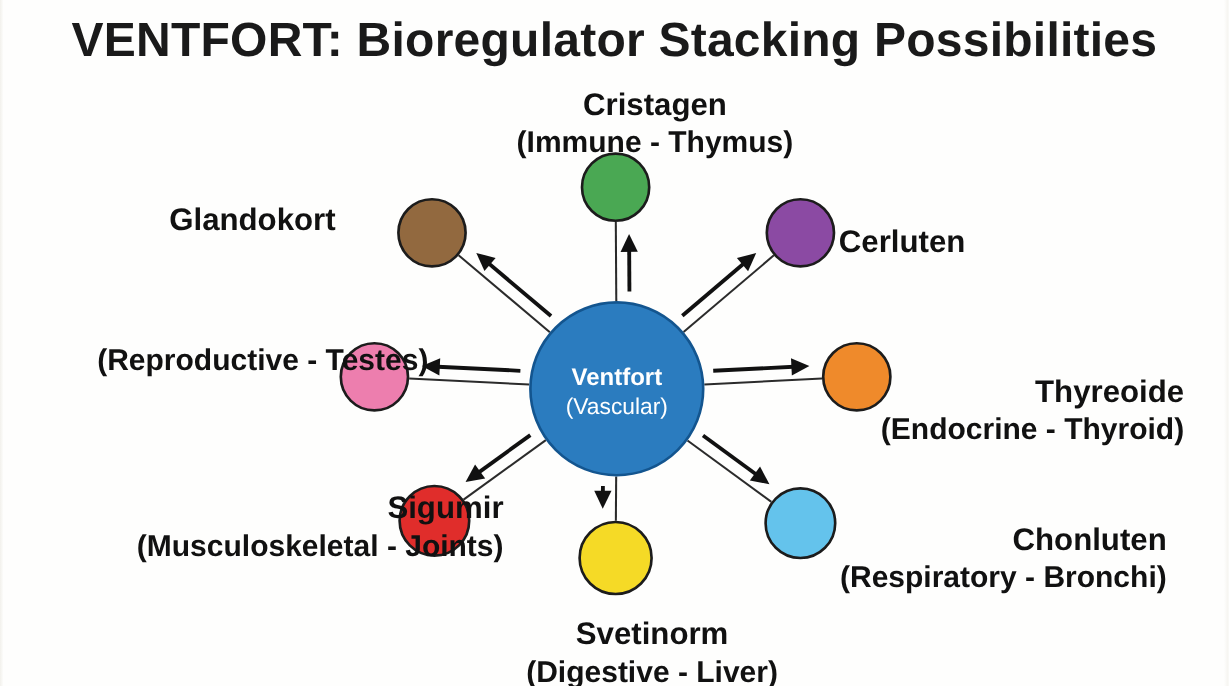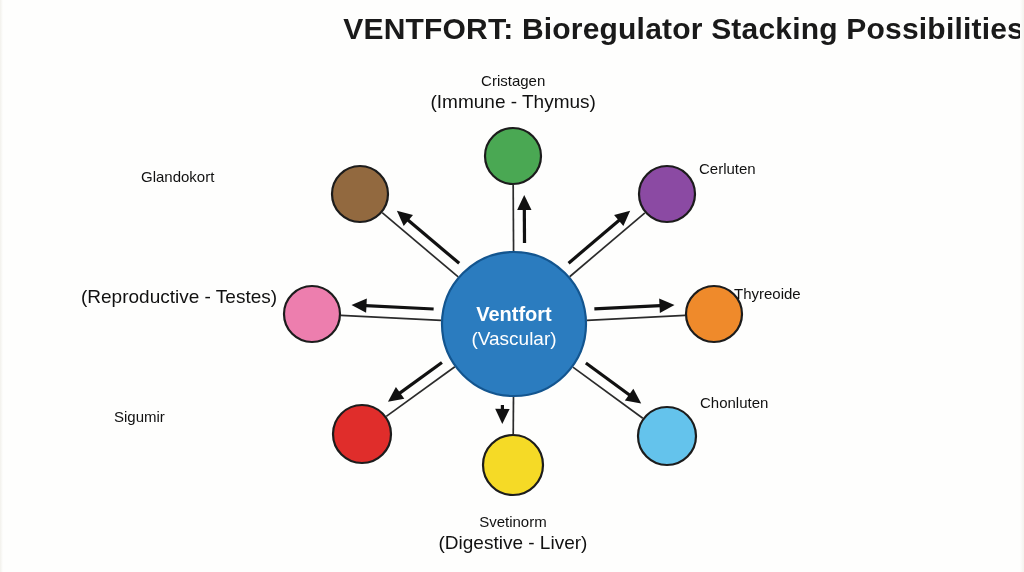--- a/index.html
+++ b/index.html
@@ -31,22 +31,22 @@
     right: 0; top: 0;
     width: 4px; height: 100%;
     background: linear-gradient(to left, #f4f3ee, #fefefd);
     pointer-events: none;
   }
   #title {
     position: absolute;
     left: 0;
     top: 12px;
     width: 1024px;
-    text-align: right;
-    font-size: 30px;
+    text-align: center;
+    font-size: 40px;
     font-weight: bold;
     color: #1a1a1a;
     letter-spacing: 0.2px;
   }
   svg#diagram {
     position: absolute;
     left: 0;
     top: 0;
   }
   .node-circle {
@@ -86,30 +86,30 @@
     font-weight: normal;
   }
   .node-label {
     position: absolute;
     color: #111111;
     line-height: 1.22;
     white-space: nowrap;
   }
   .node-label .nm {
     display: block;
-    font-size: 15px;
-    font-weight: normal;
+    font-size: 26px;
+    font-weight: bold;
   }
   .node-label .sub {
     display: block;
-    font-size: 19px;
-    font-weight: normal;
+    font-size: 25px;
+    font-weight: bold;
   }
   .al-right { text-align: right; }
-  .al-left  { text-align: right; }
+  .al-left  { text-align: right; margin-top: 26px; }
   .al-center{ text-align: center; }
 </style>
 </head>
 <body>
 
 <div id="page">
 
   <div id="title">VENTFORT: Bioregulator Stacking Possibilities</div>
 
   <svg id="diagram" width="1024" height="572">
@@ -181,26 +181,29 @@
         <span class="nm">Glandokort</span>
       </div>
       <div class="node-label al-left" style="top: 160px; left: 699px;">
         <span class="nm">Cerluten</span>
       </div>
       <div class="node-label al-right" style="top: 285px; left: 81px;">
         <span class="sub">(Reproductive - Testes)</span>
       </div>
       <div class="node-label al-left" style="top: 285px; left: 734px;">
         <span class="nm">Thyreoide</span>
+        <span class="sub">(Endocrine - Thyroid)</span>
       </div>
       <div class="node-label al-right" style="top: 408px; left: 114px;">
         <span class="nm">Sigumir</span>
-      </div>
-      <div class="node-label al-left" style="top: 394px; left: 700px;">
+        <span class="sub">(Musculoskeletal - Joints)</span>
+      </div>
+      <div class="node-label al-left" style="top: 408px; left: 700px;">
         <span class="nm">Chonluten</span>
+        <span class="sub">(Respiratory - Bronchi)</span>
       </div>
       <div class="node-label al-center" style="top: 497px; left: 438.5px; margin-top: 16px;">
         <span class="nm">Svetinorm</span>
         <span class="sub">(Digestive - Liver)</span>
       </div>
     </div>
 
 </div>
 
 </body></html>

